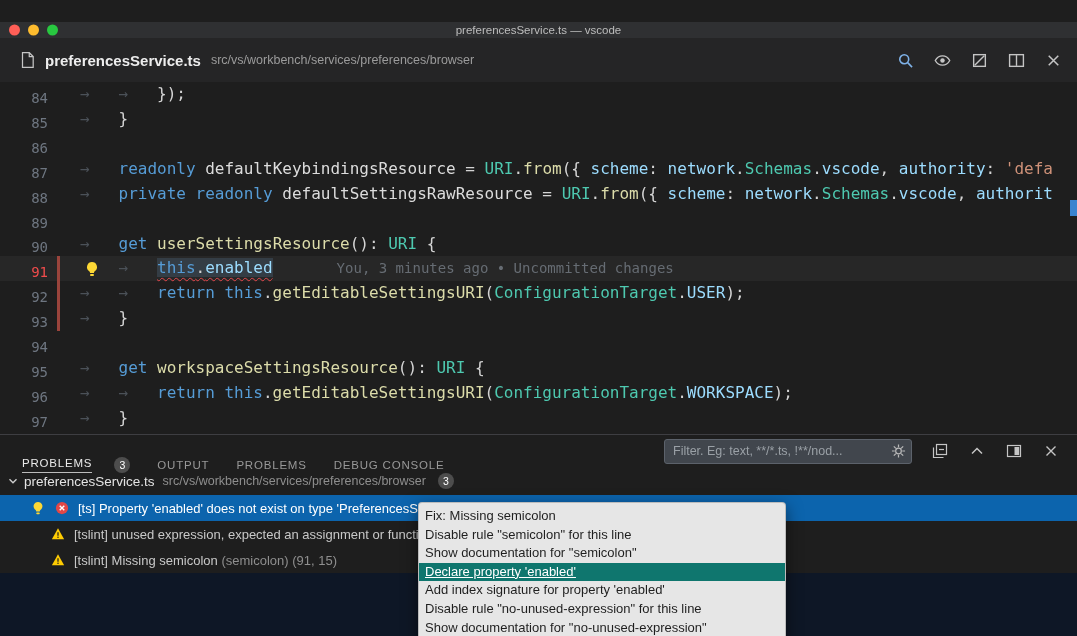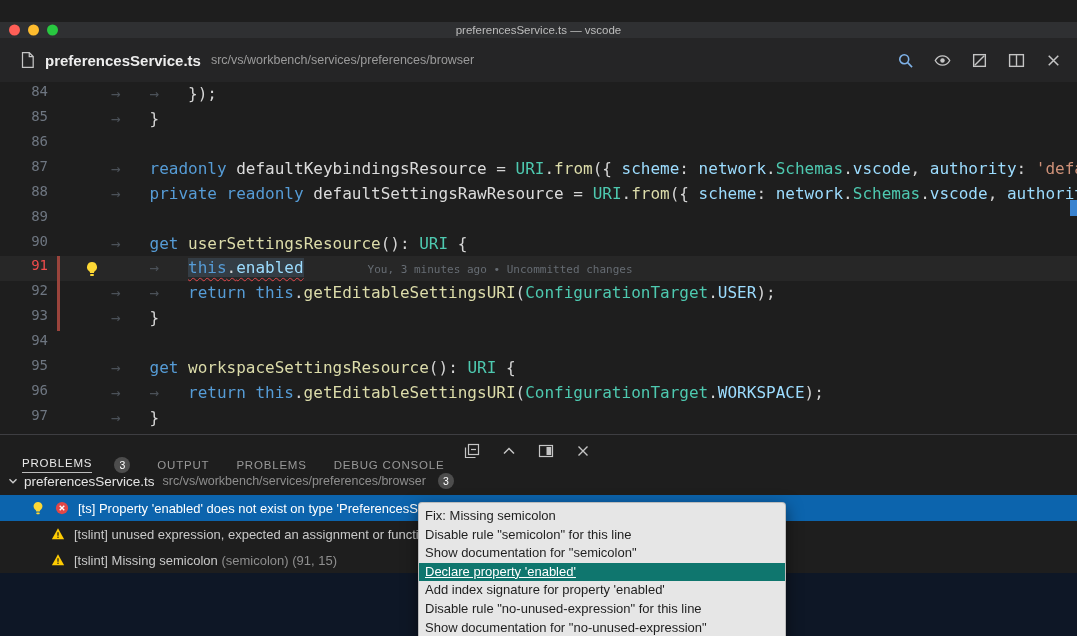--- a/index.html
+++ b/index.html
@@ -20,34 +20,34 @@
   .file-icon{width:18px;height:18px;margin-right:9px;flex:none;}
   .fname{font-size:15px;font-weight:bold;color:#ededed;white-space:nowrap;}
   .fpath{font-size:12.5px;color:#9b9b9b;margin-left:10px;white-space:nowrap;}
   .hspacer{flex:1;}
   .hicons{display:flex;gap:17px;align-items:center;}
   .icon-btn{width:20px;height:20px;display:flex;align-items:center;justify-content:center;background:none;border:none;padding:0;}
   .icon-btn svg{width:17px;height:17px;}
 
   
   .editor{position:relative;height:374px;overflow:hidden;}
-  .line{display:flex;height:24.93px;align-items:flex-start;position:relative;gap:31px;}
+  .line{display:flex;height:24.93px;align-items:flex-end;position:relative;}
   .line.cur{background:rgba(255,255,255,.045);}
   .gutter{width:80px;flex:none;}
   .num{display:inline-block;width:48px;text-align:right;font:14px "DejaVu Sans Mono",monospace;color:#6e7681;}
   .num.errnum{color:#f14c4c;}
   .line.gitbar::before{content:"";position:absolute;left:57px;top:0;bottom:0;width:3px;background:#9a443c;}
   .bulbGutter{position:absolute;left:84px;top:50%;transform:translateY(-50%);width:16px;height:16px;}
   .codearea{font:16px/24.93px "DejaVu Sans Mono",monospace;white-space:pre;color:#d4d4d4;}
   .ws{display:inline-block;width:38.5px;color:#4b5158;}
   .kw{color:#569cd6;} .type{color:#4ec9b0;} .fn{color:#dcdcaa;} .var{color:#9cdcfe;}
   .str{color:#ce9178;} .plain{color:#d4d4d4;} .decl{color:#dcdcdc;}
   .sq{text-decoration:underline;text-decoration-style:wavy;text-decoration-color:#e5484d;text-decoration-thickness:1px;text-underline-offset:4px;}
   .hl{background:rgba(86,119,148,.28);}
-  .ghost{color:#666c73;margin-left:64px;font-size:11px;}
+  .ghost{color:#666c73;margin-left:64px;font-size:14px;}
   .overview-marker{position:absolute;right:0;top:118px;width:7px;height:16px;background:#3a83cf;}
 
   
   .panel{position:absolute;top:434px;left:0;right:0;bottom:0;background:#1e1e1e;border-top:1px solid #3e3e42;display:flex;flex-direction:column;}
   .panel-header{height:32px;display:flex;align-items:center;padding:0 10px 0 22px;}
   .ptabs{display:flex;gap:27px;align-items:center;}
   .ptab{display:flex;align-items:center;gap:22px;background:none;border:none;padding:0;margin-top:28px;}
   .ptab-label{font-size:11.5px;letter-spacing:.8px;color:#989898;}
   .ptab.active .ptab-label{color:#e9e9e9;border-bottom:1px solid #bcbcbc;padding-bottom:3px;}
   .badge{min-width:16px;height:16px;border-radius:8px;background:#4d4d4d;color:#fff;font-size:10.5px;line-height:16px;text-align:center;padding:0 4px;box-sizing:border-box;display:inline-block;}
@@ -215,20 +215,29 @@
           <button class="ptab">
             <span class="ptab-label">OUTPUT</span>
           </button>
           <button class="ptab">
             <span class="ptab-label">PROBLEMS</span>
           </button>
           <button class="ptab">
             <span class="ptab-label">DEBUG CONSOLE</span>
           </button>
         </div>
+      <div class="filter-wrap">
+        <input class="filter-input" type="text" placeholder="Filter. Eg: text, **/*.ts, !**/nod..." style="">
+        <span class="filter-gear"><svg viewBox="0 0 16 16">
+              <circle cx="8" cy="8" r="3" fill="none" stroke="#b9b9b9" stroke-width="1.3"></circle>
+              <g stroke="#b9b9b9" stroke-width="1.3">
+                <path d="M8 1v3M8 12v3M1 8h3M12 8h3M3 3l2.2 2.2M10.8 10.8L13 13M13 3l-2.2 2.2M3 13l2.2-2.2"></path>
+              </g>
+            </svg></span>
+      </div>
       <div class="panel-actions">
           <button class="icon-btn">
             <svg viewBox="0 0 16 16">
               <rect x="4.5" y="1.5" width="10" height="10" fill="none" stroke="#c5c5c5" stroke-width="1.2"></rect>
               <path d="M7 6.5h5" stroke="#c5c5c5" stroke-width="1.2"></path>
               <path d="M1.5 4.5v10h10" fill="none" stroke="#c5c5c5" stroke-width="1.2"></path>
             </svg>
           </button>
           <button class="icon-btn">
             <svg viewBox="0 0 16 16">

